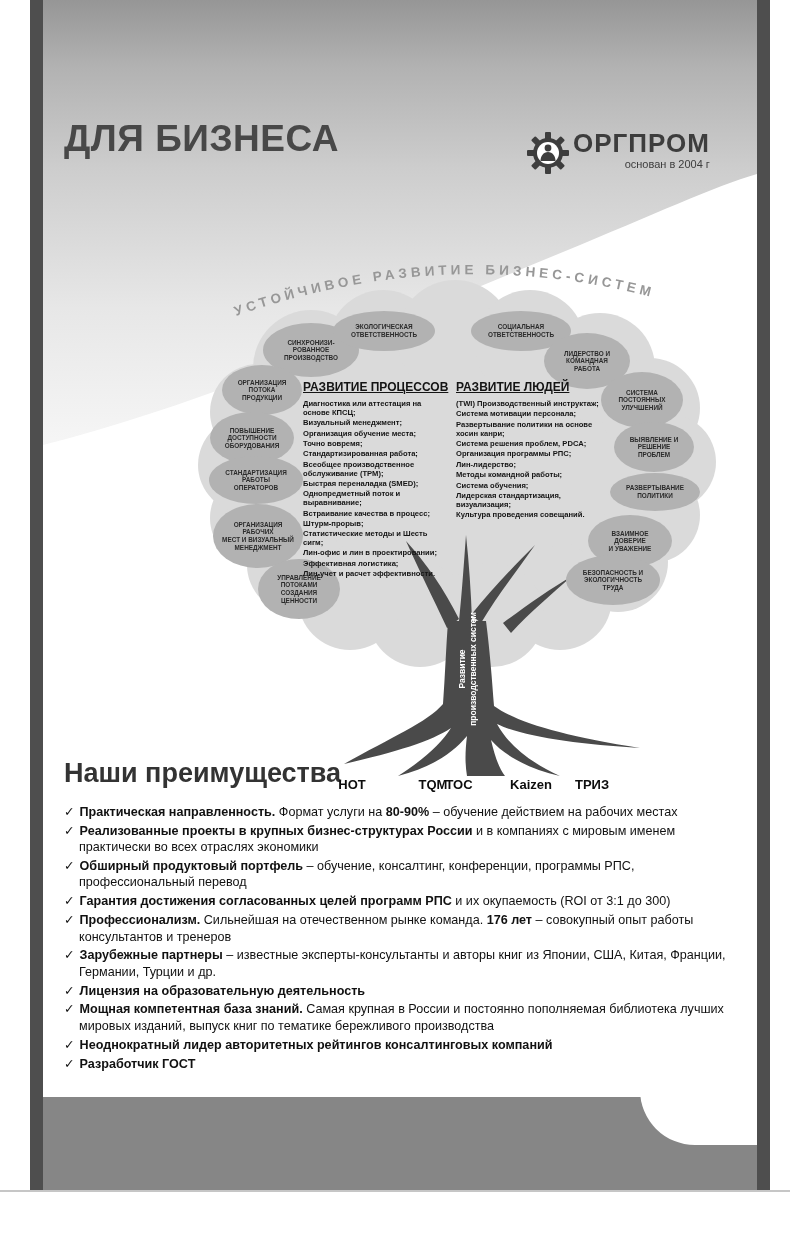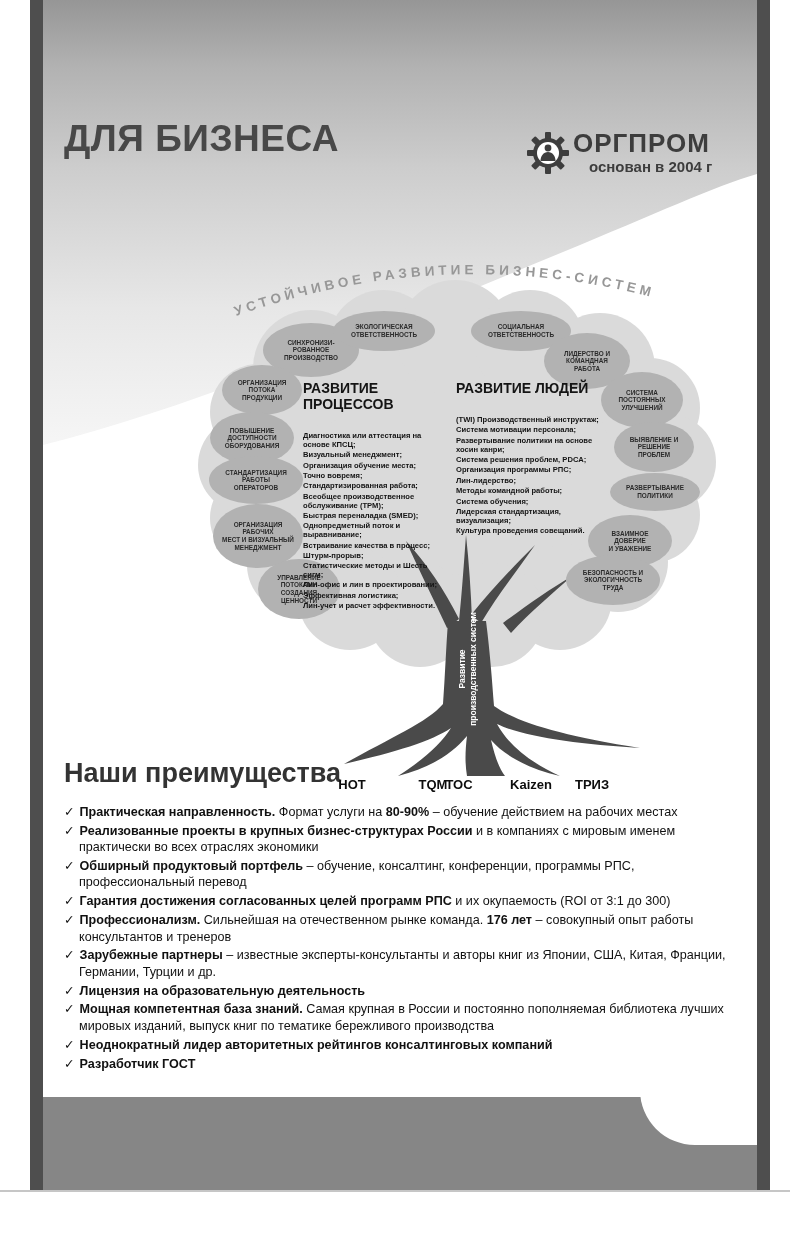--- a/index.html
+++ b/index.html
@@ -13,34 +13,34 @@
     background:linear-gradient(180deg,#969696 0%,#b2b2b2 12%,#cdcdcd 30%,#e7e7e7 55%,#f6f6f6 80%,#ffffff 100%);}
   .swoosh{position:absolute;left:43px;top:0;z-index:2;}
 
   .page-title{position:absolute;left:64px;top:118px;margin:0;font-size:37px;font-weight:bold;
     color:#484848;letter-spacing:.5px;z-index:3;}
 
   .logo{position:absolute;left:527px;top:110px;display:flex;align-items:flex-start;z-index:3;margin-top:20px;}
   .logo-gear{margin-right:4px;margin-top:2px;}
   .logo-text{display:flex;flex-direction:column;}
   .logo-name{font-size:26px;font-weight:800;color:#3d3d3d;letter-spacing:1px;line-height:1.05;}
-  .logo-tagline{font-size:15px;font-weight:bold;color:#3d3d3d;align-self:flex-end;margin-top:1px;padding-left:16px;}
+  .logo-tagline{font-size:11px;font-weight:normal;color:#3d3d3d;align-self:flex-end;margin-top:1px;padding-left:16px;}
 
   .arc-svg{position:absolute;left:0;top:0;z-index:4;}
   .arc-text{font-size:13.5px;font-weight:bold;fill:#979797;letter-spacing:4px;}
 
   .tree-svg{position:absolute;left:0;top:0;z-index:3;}
 
   .bubble{position:absolute;background:#b2b2b2;border-radius:50%;display:flex;flex-direction:column;
     align-items:center;justify-content:center;text-align:center;font-size:6.4px;font-weight:bold;
     line-height:1.18;color:#2b2b2b;z-index:4;}
   .bubble div{white-space:nowrap;}
 
   .col{position:absolute;z-index:4;color:#141414;}
-  .col-title{font-size:14px;font-weight:bold;margin-bottom:20px;}
+  .col-title{font-size:12px;font-weight:bold;margin-bottom:6px;text-decoration:underline;}
   .col-item{font-size:7.6px;font-weight:bold;line-height:1.16;margin-bottom:1.6px;}
   .col.processes{left:303px;top:380px;width:146px;}
   .col.people{left:456px;top:380px;width:152px;}
 
   .trunk-label{position:absolute;left:390px;top:657px;width:156px;height:24px;
     transform:rotate(-90deg);display:flex;flex-direction:column;align-items:center;justify-content:center;
     color:#fff;font-size:8.5px;font-weight:bold;line-height:1.25;z-index:5;text-align:center;}
 
   .roots-row{position:absolute;left:0;top:0;z-index:5;}
   .root-label{position:absolute;top:777px;transform:translateX(-50%);font-size:13px;

